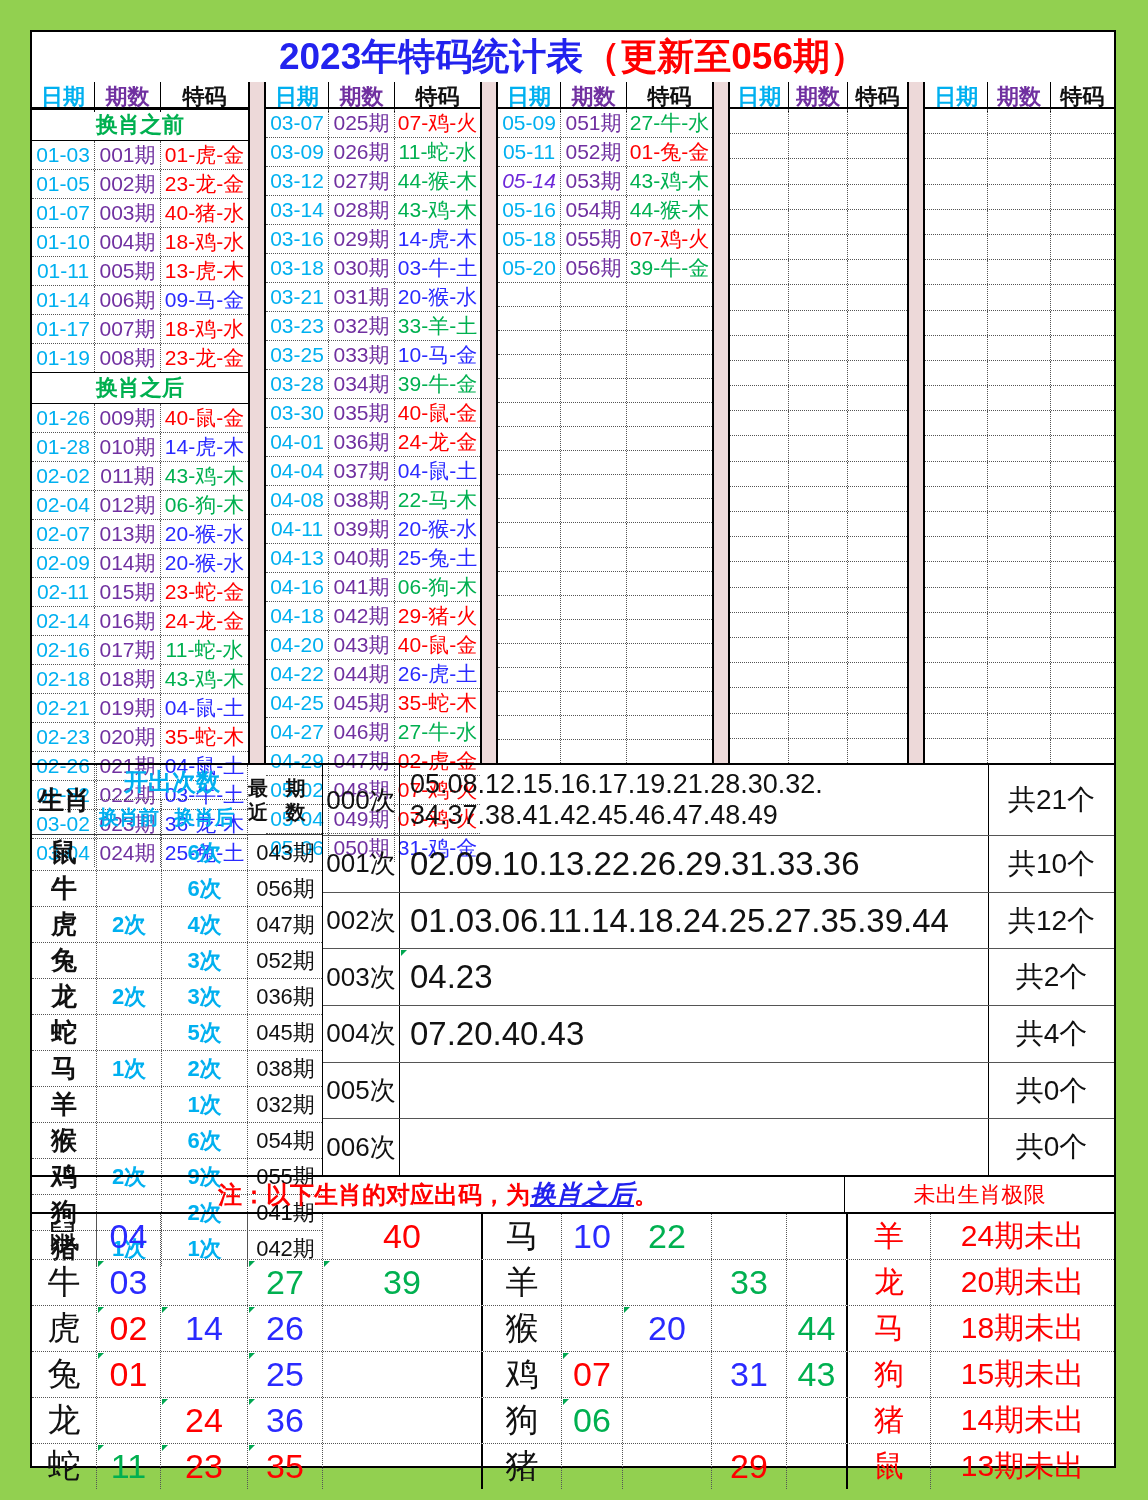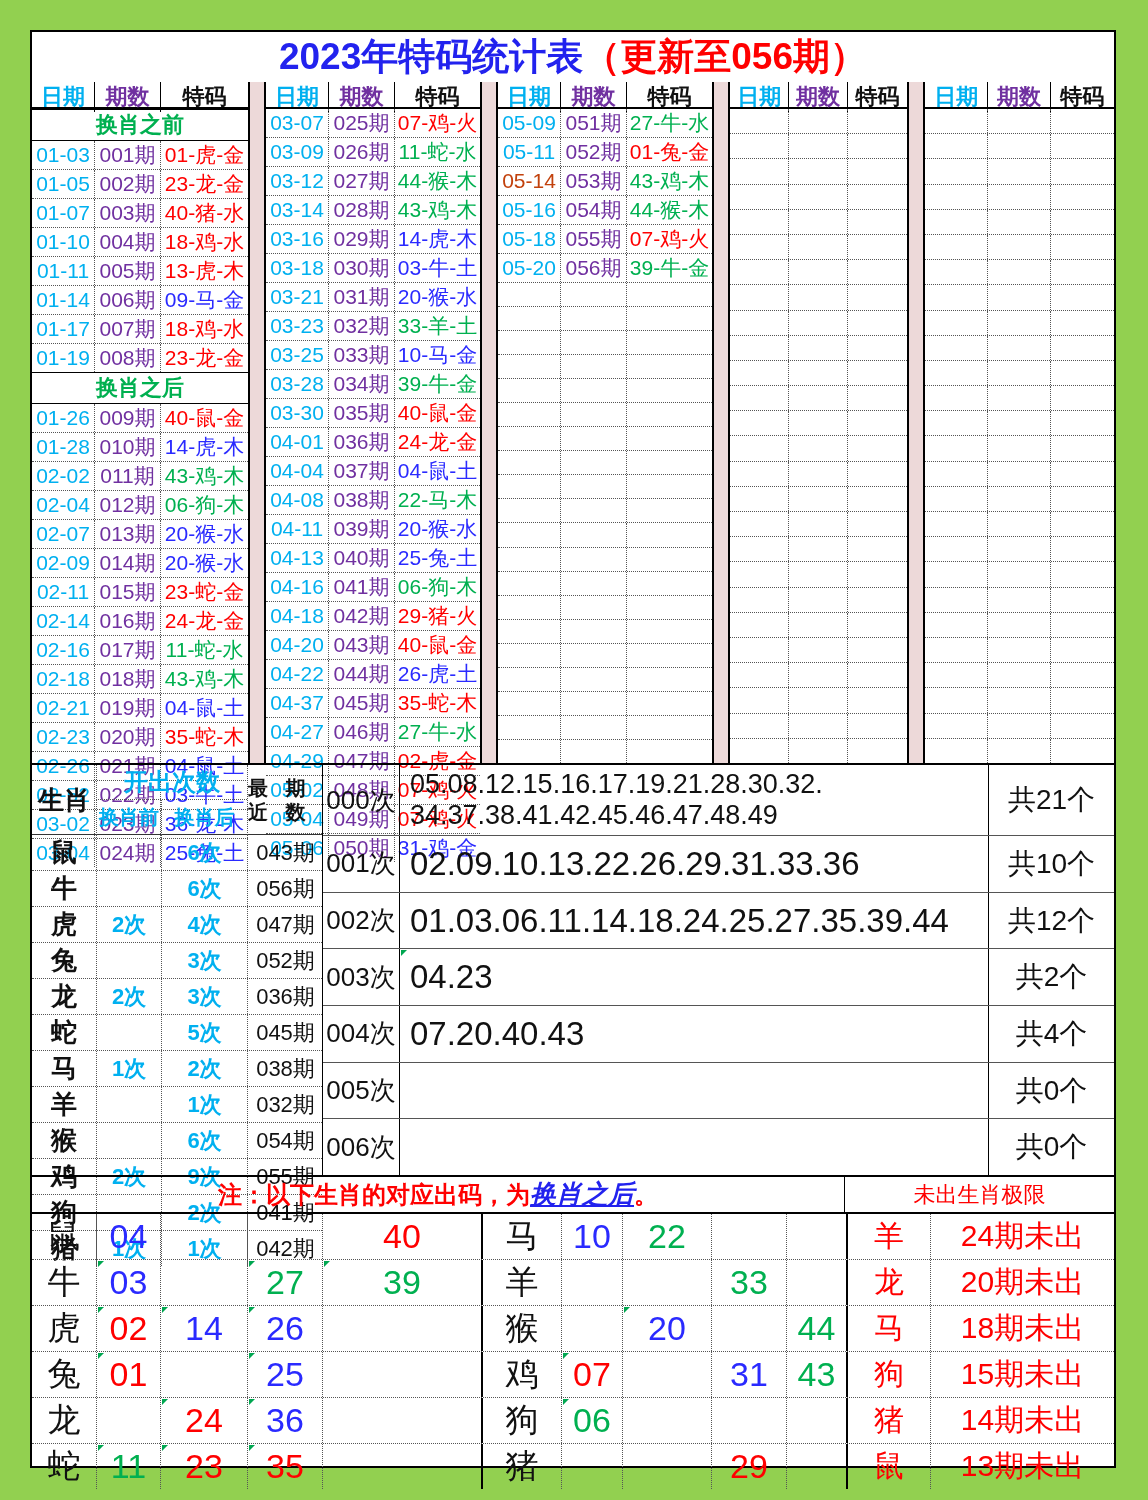--- a/index.html
+++ b/index.html
@@ -322,21 +322,21 @@
             <div class="cell cd" style="color: rgb(0, 176, 240);">04-20</div>
             <div class="cell cp" style="color: rgb(112, 48, 160);">043期</div>
             <div class="cell cc" style="color: rgb(255, 0, 0);">40-鼠-金</div>
           </div>
           <div class="row">
             <div class="cell cd" style="color: rgb(0, 176, 240);">04-22</div>
             <div class="cell cp" style="color: rgb(112, 48, 160);">044期</div>
             <div class="cell cc" style="color: rgb(42, 42, 255);">26-虎-土</div>
           </div>
           <div class="row">
-            <div class="cell cd" style="color: rgb(0, 176, 240);">04-37</div>
+            <div class="cell cd" style="color: rgb(0, 176, 240);">04-25</div>
             <div class="cell cp" style="color: rgb(112, 48, 160);">045期</div>
             <div class="cell cc" style="color: rgb(255, 0, 0);">35-蛇-木</div>
           </div>
           <div class="row">
             <div class="cell cd" style="color: rgb(0, 176, 240);">04-27</div>
             <div class="cell cp" style="color: rgb(112, 48, 160);">046期</div>
             <div class="cell cc" style="color: rgb(0, 176, 80);">27-牛-水</div>
           </div>
           <div class="row">
             <div class="cell cd" style="color: rgb(0, 176, 240);">04-29</div>
@@ -372,21 +372,21 @@
             <div class="cell cd" style="color: rgb(0, 176, 240);">05-09</div>
             <div class="cell cp" style="color: rgb(112, 48, 160);">051期</div>
             <div class="cell cc" style="color: rgb(0, 176, 80);">27-牛-水</div>
           </div>
           <div class="row">
             <div class="cell cd" style="color: rgb(0, 176, 240);">05-11</div>
             <div class="cell cp" style="color: rgb(112, 48, 160);">052期</div>
             <div class="cell cc" style="color: rgb(255, 0, 0);">01-兔-金</div>
           </div>
           <div class="row">
-            <div class="cell cd" style="color: #c2410c;">05-14</div>
+            <div class="cell cd" style="color: #6d28d9; font-style: italic;">05-14</div>
             <div class="cell cp" style="color: rgb(112, 48, 160);">053期</div>
             <div class="cell cc" style="color: rgb(0, 176, 80);">43-鸡-木</div>
           </div>
           <div class="row">
             <div class="cell cd" style="color: rgb(0, 176, 240);">05-16</div>
             <div class="cell cp" style="color: rgb(112, 48, 160);">054期</div>
             <div class="cell cc" style="color: rgb(0, 176, 80);">44-猴-木</div>
           </div>
           <div class="row">
             <div class="cell cd" style="color: rgb(0, 176, 240);">05-18</div>

